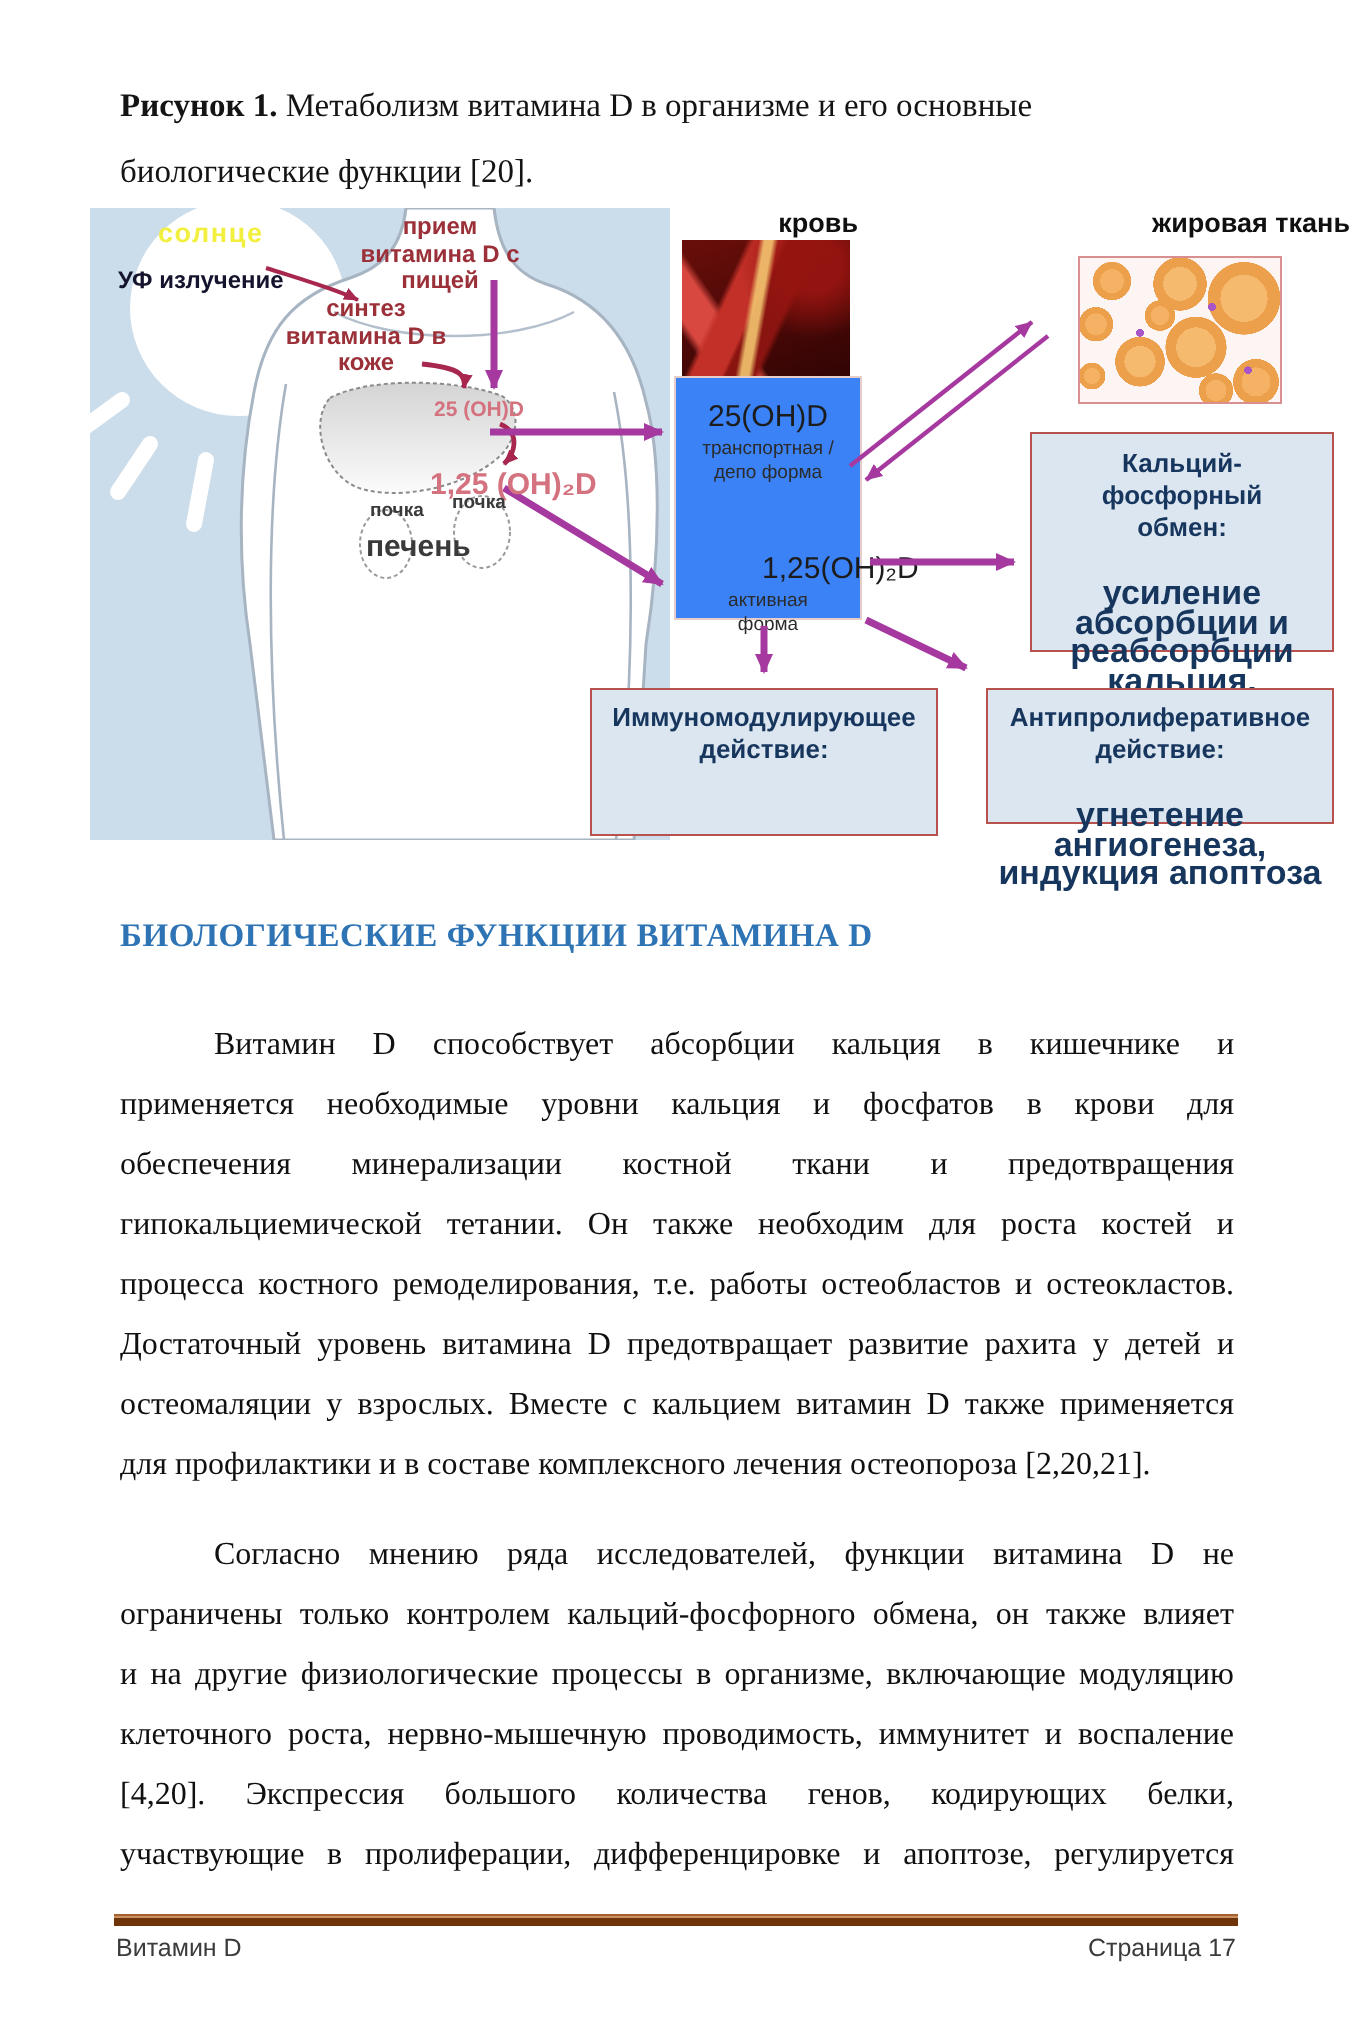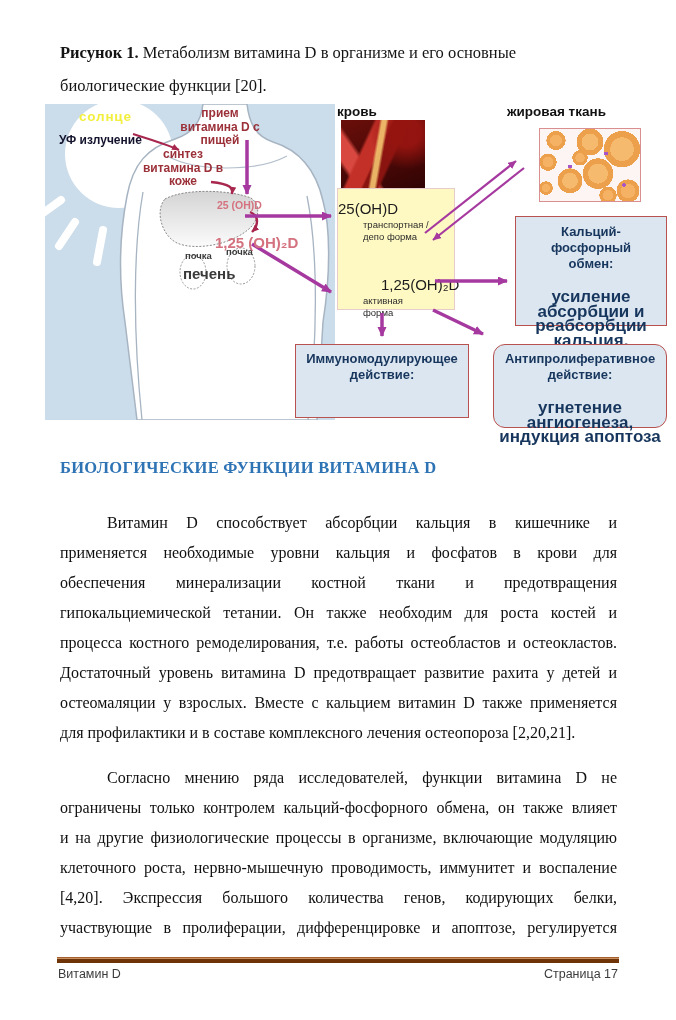--- a/index.html
+++ b/index.html
@@ -17,31 +17,31 @@
   .lbl-sun{left:34px;top:5px;font-size:13.5px;color:#f3ef3f;letter-spacing:.8px;}
   .lbl-uv{left:14px;top:29px;font-size:12px;color:#14142e;}
   .lbl-intake{left:133px;top:3px;width:84px;font-size:12px;line-height:13.5px;color:#9b3039;text-align:center;}
   .lbl-synth{left:96px;top:44px;width:84px;font-size:12px;line-height:13.5px;color:#9b3039;text-align:center;}
   .lbl-25{left:172px;top:95px;font-size:10.5px;color:#d4737f;}
   .lbl-liver{left:138px;top:124px;font-size:15px;color:#3a3a3a;margin-top:37px;}
   .lbl-125{left:170px;top:130px;font-size:15px;color:#d4737f;}
   .lbl-kid{font-size:9.5px;color:#3a3a3a;}
   .lbl-kid.l{left:140px;top:146px;} .lbl-kid.r{left:181px;top:142px;}
   .img-title{position:absolute;top:0;font-family:"Liberation Sans", sans-serif;font-weight:bold;
-             font-size:13.5px;color:#101010;text-align:left;}
+             font-size:13.5px;color:#101010;text-align:right;}
   .blood-title{left:292px;width:92px;} .fat-title{left:462px;width:168px;}
   .blood-image{position:absolute;left:296px;top:16px;width:84px;height:70px;
     background:
       linear-gradient(100deg, transparent 40%, rgba(242,196,110,.9) 43% 47%, transparent 50%),
       radial-gradient(circle at 78% 18%, rgba(150,20,16,.95) 0 16%, transparent 42%),
       linear-gradient(115deg, transparent 28%, #c23028 31% 44%, #8a1410 46% 58%, transparent 61%),
       linear-gradient(55deg, transparent 12%, #d84840 16% 30%, transparent 34%),
       linear-gradient(160deg, #6a0e0a, #300404);}
-  .pink-box{position:absolute;left:292px;top:84px;width:118px;height:122px;background:#fef9c3;
-            border:1px solid #e7cdc9;box-sizing:border-box;text-align:left;
+  .pink-box{position:absolute;left:292px;top:84px;width:94px;height:122px;background:#3b82f6;
+            border:1px solid #e7cdc9;box-sizing:border-box;text-align:center;
             font-family:"Liberation Sans", sans-serif;color:#1c1c1c;}
   .form-main{font-size:15px;margin-top:11px;}
   .form-sub{font-size:9.5px;line-height:11.5px;width:66px;margin:2px auto 0;color:#2b2b2b;}
   .form-main.second{margin-top:34px;padding-left:43px;}
   .fat-image{position:absolute;left:494px;top:24px;width:102px;height:74px;box-sizing:border-box;
     border:1px solid #d98f8f;background:
       radial-gradient(circle 2px at 30% 52%, #a855c8 95%, transparent),
       radial-gradient(circle 2px at 66% 34%, #a855c8 95%, transparent),
       radial-gradient(circle 2px at 84% 78%, #a855c8 95%, transparent),
       radial-gradient(circle 19px at 82% 28%, #f6ba6e 0 62%, #eda04b 62% 95%, transparent 96%),
@@ -52,21 +52,21 @@
       radial-gradient(circle 16px at 58% 62%, #f6ba6e 0 62%, #eda04b 62% 95%, transparent 96%),
       radial-gradient(circle 12px at 88% 86%, #f5b264 0 60%, #eda04b 60% 95%, transparent 96%),
       radial-gradient(circle 8px at 40% 40%, #f5b264 0 58%, #eda04b 58% 95%, transparent 96%),
       radial-gradient(circle 9px at 68% 92%, #f5b264 0 58%, #eda04b 58% 95%, transparent 96%),
       radial-gradient(circle 7px at 6% 82%, #f5b264 0 58%, #eda04b 58% 95%, transparent 96%),
       #fdf5f3;}
   .info-box{position:absolute;box-sizing:border-box;background:#dce6f1;border:1.5px solid #b8524e;
             text-align:center;font-family:"Liberation Sans", sans-serif;color:#17365d;}
   .box-calcium{left:470px;top:112px;width:152px;height:110px;padding-top:7px;}
   .box-immune{left:250px;top:240px;width:174px;height:74px;padding-top:6px;}
-  .box-anti{left:448px;top:240px;width:174px;height:84px;padding-top:6px;border-radius:12px;}
+  .box-anti{left:448px;top:240px;width:174px;height:68px;padding-top:6px;}
   .box-title{font-weight:bold;font-size:13px;line-height:16px;margin:0 auto;}
   .box-calcium .box-title{max-width:122px;}
   .box-body{font-size:17px;line-height:14.5px;margin:18px 4px 0;font-weight:bold;}
   
   .section-heading{position:absolute;left:60px;top:458px;font-size:16.5px;font-weight:bold;
                    color:#2e74b5;letter-spacing:.3px;}
   
   .bodytext{position:absolute;left:60px;top:508px;width:557px;font-size:16px;color:#101010;}
   .jline{line-height:30px;text-align:justify;text-align-last:justify;}
   .jlast{line-height:30px;text-align:left;}

